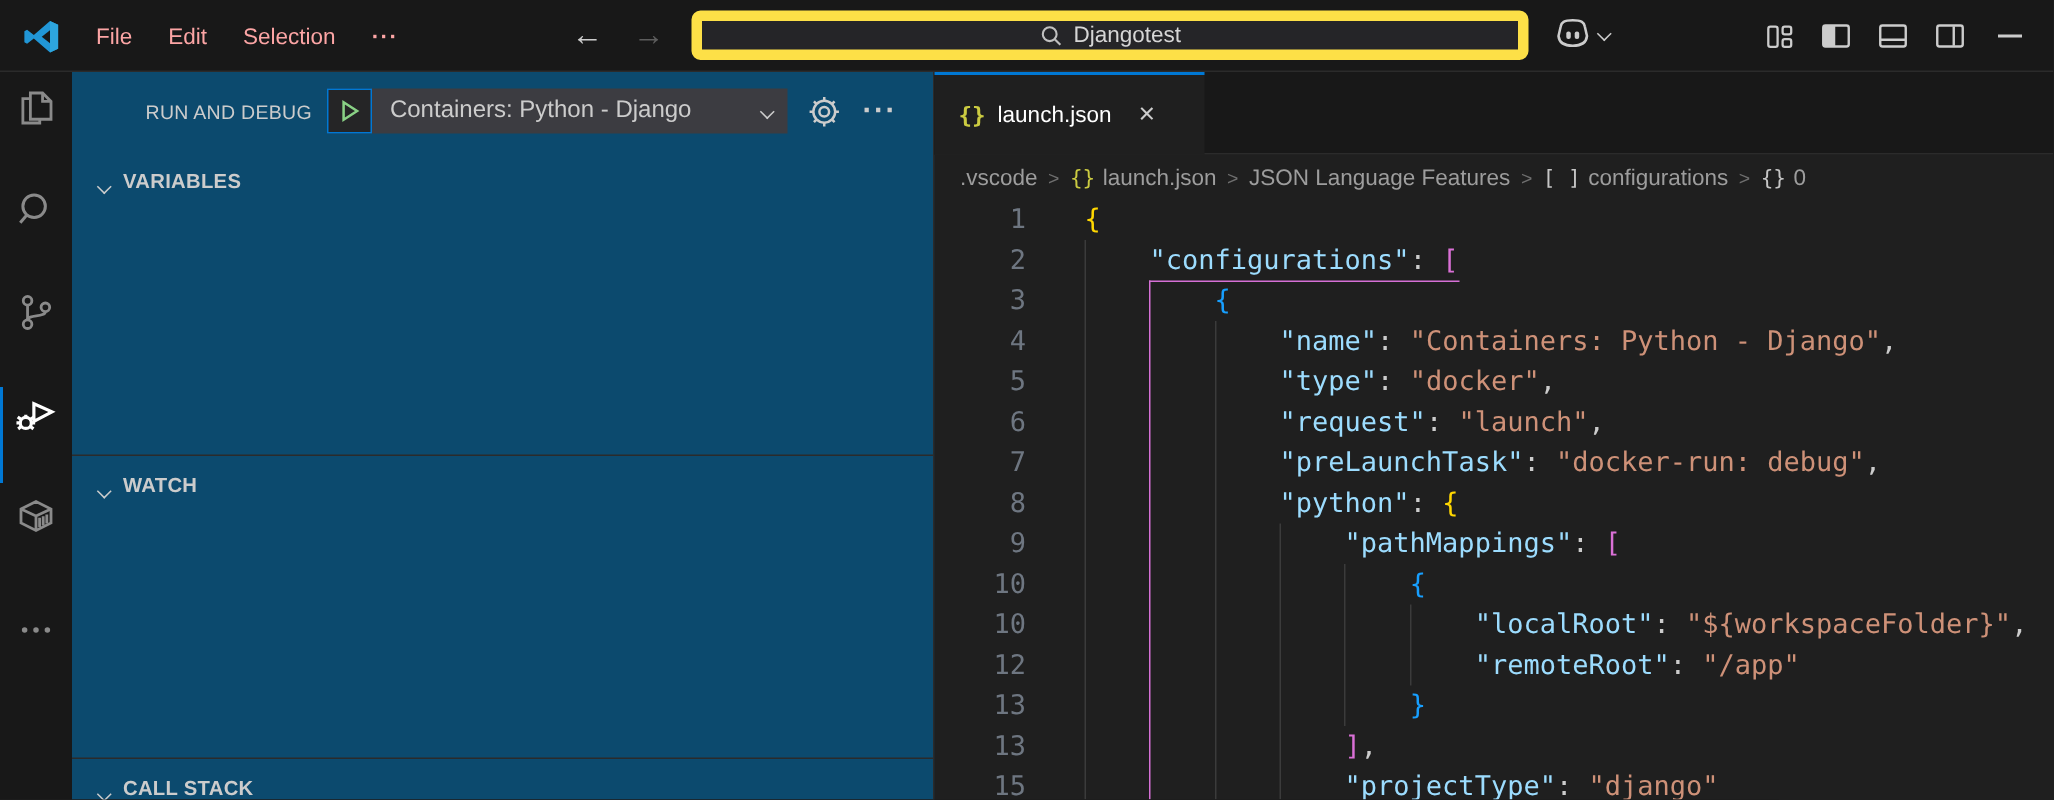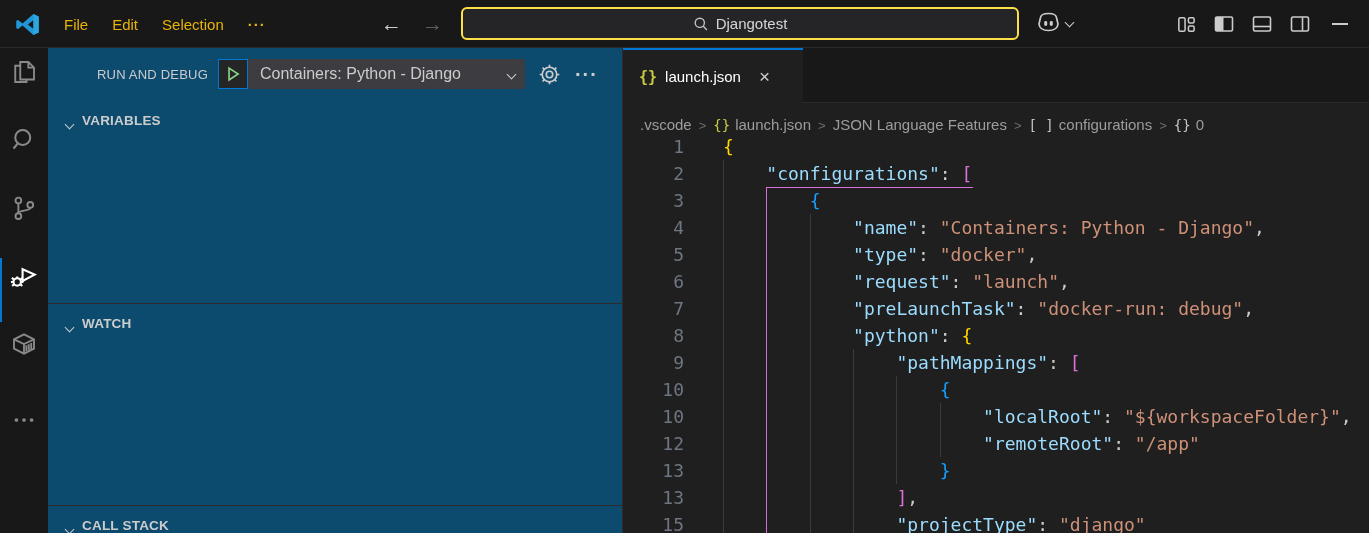--- a/index.html
+++ b/index.html
@@ -9,27 +9,27 @@
     font-family:"Liberation Sans", sans-serif; font-size:15px;
     -webkit-font-smoothing:antialiased;
   }
   svg { display:block; }
 
   
   .titlebar { position:absolute; left:0; top:0; width:1369px; height:48px;
     background:#181818; border-bottom:1px solid #2b2b2b; }
   .tb-left { position:absolute; left:14px; top:0; height:48px; display:flex; align-items:center; }
   .vscode-logo { width:27px; height:27px; margin-right:23px; }
-  .menu-item { margin-right:24px; color:#eab308; cursor:default; }
+  .menu-item { margin-right:24px; color:#fca5a5; cursor:default; }
   .menu-item.dots { font-weight:bold; letter-spacing:1px; }
   .nav-arrows { position:absolute; left:381px; top:0; height:48px; display:flex; align-items:center; gap:20px; font-size:21px; }
   .arrow-back { color:#cccccc; }
   .arrow-fwd { color:#5d5d5d; }
   .command-center { position:absolute; left:461px; top:7px; width:558px; height:33px;
-    background:#252528; border:2px solid #fde047; border-radius:6px;
+    background:#252528; border:7px solid #fde047; border-radius:6px;
     display:flex; align-items:center; justify-content:center; gap:7px; color:#d6d6d6; }
   .copilot { position:absolute; left:1036px; top:11px; display:flex; align-items:center; gap:5px; }
   .tb-right { position:absolute; left:1176px; top:0; height:48px; display:flex; align-items:center; gap:16px; }
   .win-min { position:absolute; left:1332px; top:23px; width:16px; height:2px; background:#cccccc; }
   .chev { width:7px; height:7px; border-left:1.5px solid #cccccc; border-bottom:1.5px solid #cccccc;
     transform:rotate(-45deg); display:inline-block; }
 
   
   .activitybar { position:absolute; left:0; top:48px; width:48px; height:485px; background:#181818; }
   .ab-item { width:48px; height:48px; margin-bottom:20px; display:flex; align-items:center; justify-content:center; position:relative; }
@@ -55,21 +55,21 @@
   .bt { border-top:1px solid #2b2b2b; }
 
   
   .editor { position:absolute; left:623px; top:48px; width:746px; height:485px; background:#1f1f1f; }
   .tabbar { height:55px; background:#181818; box-shadow:inset 0 -1px 0 #2b2b2b; display:flex; }
   .tab { width:180px; height:55px; background:#1f1f1f; border-top:2px solid #0078d4;
     display:flex; align-items:center; padding:0 12px 0 16px; gap:8px; }
   .tab-icon { font-family:"DejaVu Sans Mono", monospace; color:#cbcb41; font-size:15px; font-weight:bold; }
   .tab-label { color:#ffffff; font-size:15px; }
   .tab-close { margin-left:10px; color:#cccccc; font-size:19px; line-height:1; }
-  .breadcrumb { height:30px; display:flex; align-items:flex-end; padding-left:17px; color:#9d9d9d; font-size:15px; white-space:nowrap; }
+  .breadcrumb { height:30px; display:flex; align-items:center; padding-left:17px; color:#9d9d9d; font-size:15px; white-space:nowrap; }
   .bc-sep { margin:0 7px; color:#6e6e6e; font-size:13px; }
   .bc-icon { font-family:"DejaVu Sans Mono", monospace; margin-right:5px; font-size:14px; color:#c5c5c5; }
   .bc-icon.yellow { color:#cbcb41; }
 
   .code-area { position:absolute; left:0; top:85px; width:746px; height:400px; overflow:hidden;
     font-family:"DejaVu Sans Mono", monospace; font-size:18px; line-height:27px; }
   .gutter { position:absolute; left:0; top:0; width:61px; text-align:right; color:#6e7681; }
   .gutter div { height:27px; }
   .code-lines { position:absolute; left:0; top:0; width:746px; }
   .code-line { height:27px; white-space:pre; padding-left:100px; }

